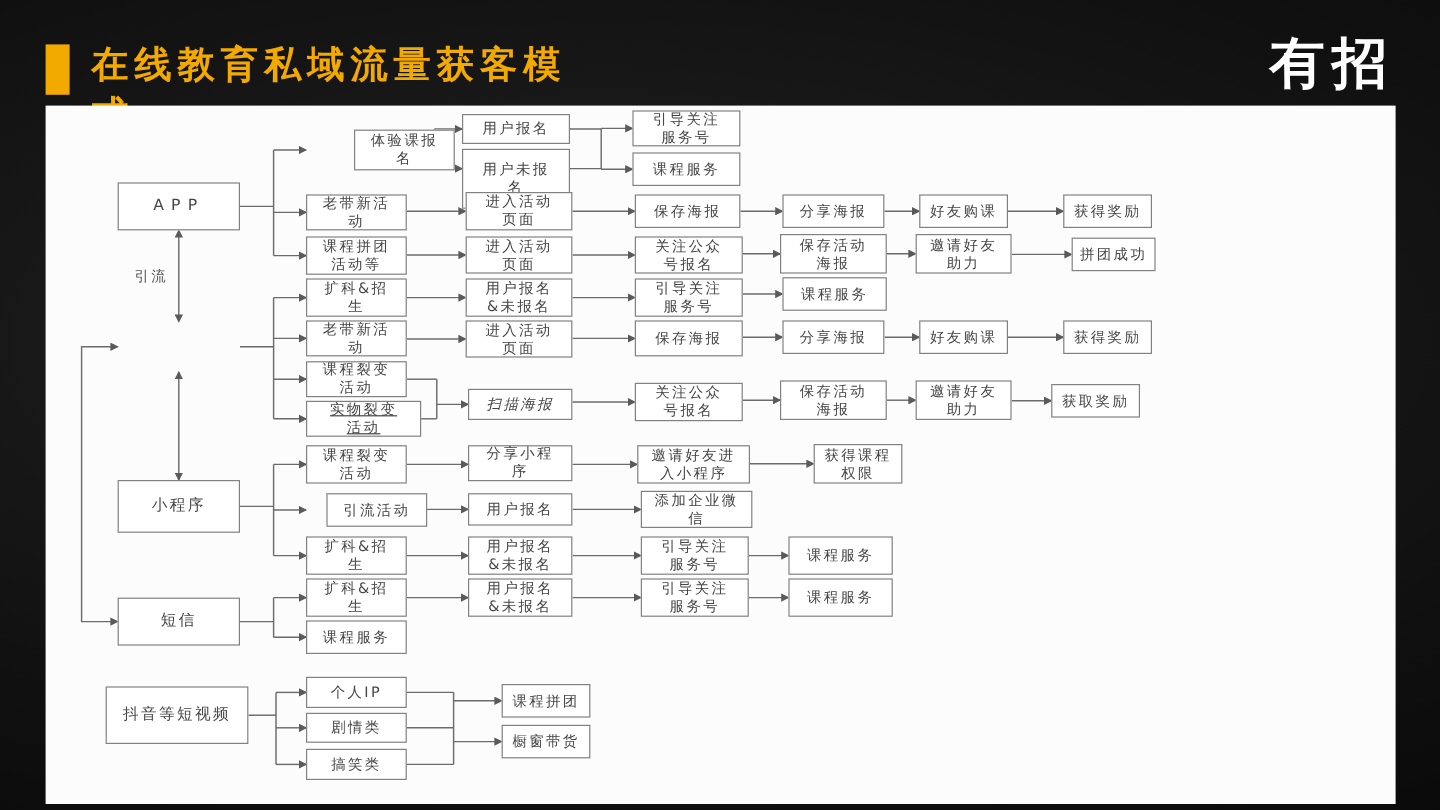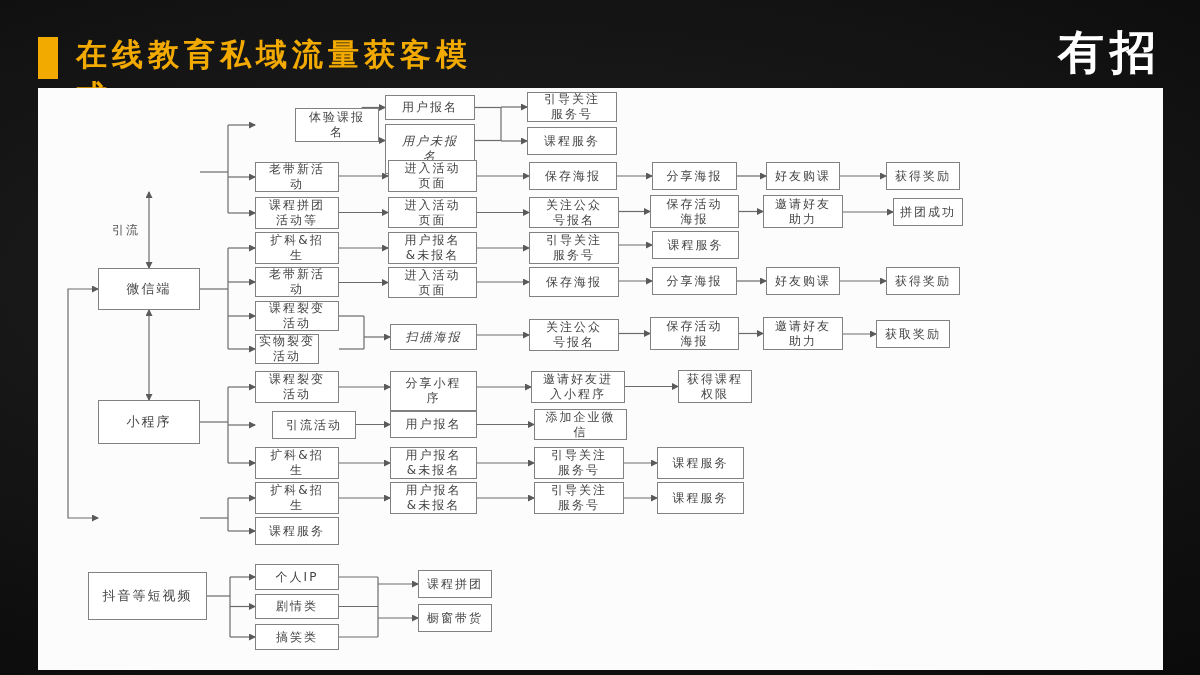--- a/index.html
+++ b/index.html
@@ -129,25 +129,28 @@
         <polyline points="701,245.5 725,245.5" fill="none" stroke="#6b6b6b" stroke-width="1.2" marker-end="url(#arr)"></polyline>
         <polyline points="802,88 848,88" fill="none" stroke="#6b6b6b" stroke-width="1.2" marker-end="url(#arr)"></polyline>
         <polyline points="805,124 855,124" fill="none" stroke="#6b6b6b" stroke-width="1.2" marker-end="url(#arr)"></polyline>
         <polyline points="802,193 848,193" fill="none" stroke="#6b6b6b" stroke-width="1.2" marker-end="url(#arr)"></polyline>
         <polyline points="805,246 838,246" fill="none" stroke="#6b6b6b" stroke-width="1.2" marker-end="url(#arr)"></polyline>
         <polyline points="111,104 111,180" fill="none" stroke="#6b6b6b" stroke-width="1.2" marker-end="url(#arr)" marker-start="url(#arr)"></polyline>
         <polyline points="111,222 111,312" fill="none" stroke="#6b6b6b" stroke-width="1.2" marker-end="url(#arr)" marker-start="url(#arr)"></polyline>
         <polyline points="60,201 30,201 30,430 60,430" fill="none" stroke="#6b6b6b" stroke-width="1.2" marker-end="url(#arr)" marker-start="url(#arr)"></polyline>
       </svg>
 
-      <div class="node src" style="left: 60px; top: 180px; width: 102px; height: 42px;">
-        <span>微信端</span>
+  <div class="node src app" style="left: 60px; top: 64px; width: 102px; height: 40px;">
+        <span>APP</span>
       </div>
       <div class="node src" style="left: 60px; top: 312px; width: 102px; height: 44px;">
         <span>小程序</span>
+      </div>
+      <div class="node src" style="left: 60px; top: 410px; width: 102px; height: 40px;">
+        <span>短信</span>
       </div>
       <div class="node src" style="left: 50px; top: 484px; width: 119px; height: 48px;">
         <span>抖音等短视频</span>
       </div>
       <div class="node" style="left: 217px; top: 20px; width: 84px; height: 34px; margin-left: 40px;">
         <span>体验课报
 名</span>
       </div>
       <div class="node" style="left: 217px; top: 74px; width: 84px; height: 30px;">
         <span>老带新活
@@ -162,21 +165,21 @@
 生</span>
       </div>
       <div class="node" style="left: 217px; top: 179px; width: 84px; height: 30px;">
         <span>老带新活
 动</span>
       </div>
       <div class="node" style="left: 217px; top: 213px; width: 84px; height: 30px;">
         <span>课程裂变
 活动</span>
       </div>
-      <div class="node" style="left: 217px; top: 246px; width: 64px; height: 30px;">
+      <div class="node" style="left: 217px; top: 246px; width: 96px; height: 30px; text-decoration: underline;">
         <span>实物裂变
 活动</span>
       </div>
       <div class="node" style="left: 217px; top: 283px; width: 84px; height: 32px;">
         <span>课程裂变
 活动</span>
       </div>
       <div class="node" style="left: 217px; top: 323px; width: 84px; height: 28px; margin-left: 17px;">
         <span>引流活动</span>
       </div>
@@ -196,21 +199,21 @@
       </div>
       <div class="node" style="left: 217px; top: 506px; width: 84px; height: 25px;">
         <span>剧情类</span>
       </div>
       <div class="node" style="left: 217px; top: 536px; width: 84px; height: 26px;">
         <span>搞笑类</span>
       </div>
       <div class="node" style="left: 347px; top: 7px; width: 90px; height: 25px;">
         <span>用户报名</span>
       </div>
-      <div class="node" style="left: 347px; top: 36px; width: 90px; height: 50px; font-style: italic;">
+      <div class="node" style="left: 347px; top: 36px; width: 90px; height: 50px;">
         <span>用户未报
 名</span>
       </div>
       <div class="node" style="left: 350px; top: 72px; width: 89px; height: 32px;">
         <span>进入活动
 页面</span>
       </div>
       <div class="node" style="left: 350px; top: 109px; width: 89px; height: 31px;">
         <span>进入活动
 页面</span>
@@ -219,21 +222,21 @@
         <span>用户报名
 &amp;未报名</span>
       </div>
       <div class="node" style="left: 350px; top: 179px; width: 89px; height: 31px;">
         <span>进入活动
 页面</span>
       </div>
       <div class="node" style="left: 352px; top: 236px; width: 87px; height: 26px; font-style: italic;">
         <span>扫描海报</span>
       </div>
-      <div class="node" style="left: 352px; top: 283px; width: 87px; height: 40px;">
+      <div class="node" style="left: 352px; top: 283px; width: 87px; height: 30px;">
         <span>分享小程
 序</span>
       </div>
       <div class="node" style="left: 352px; top: 323px; width: 87px; height: 27px;">
         <span>用户报名</span>
       </div>
       <div class="node" style="left: 352px; top: 359px; width: 87px; height: 32px;">
         <span>用户报名
 &amp;未报名</span>
       </div>

